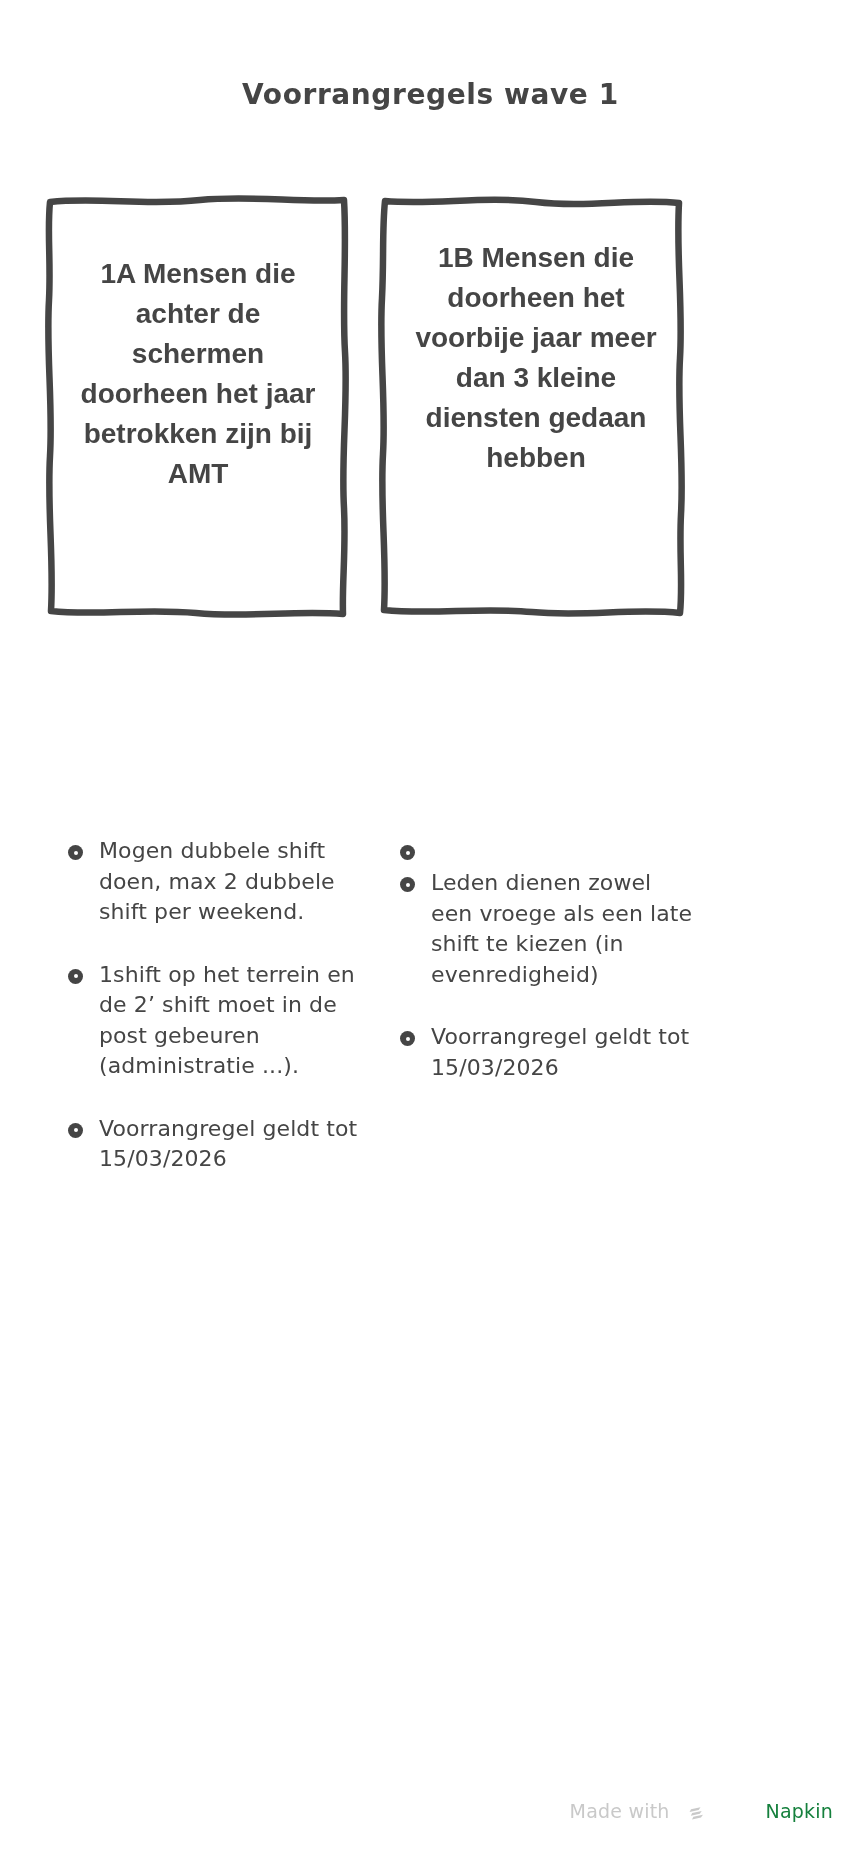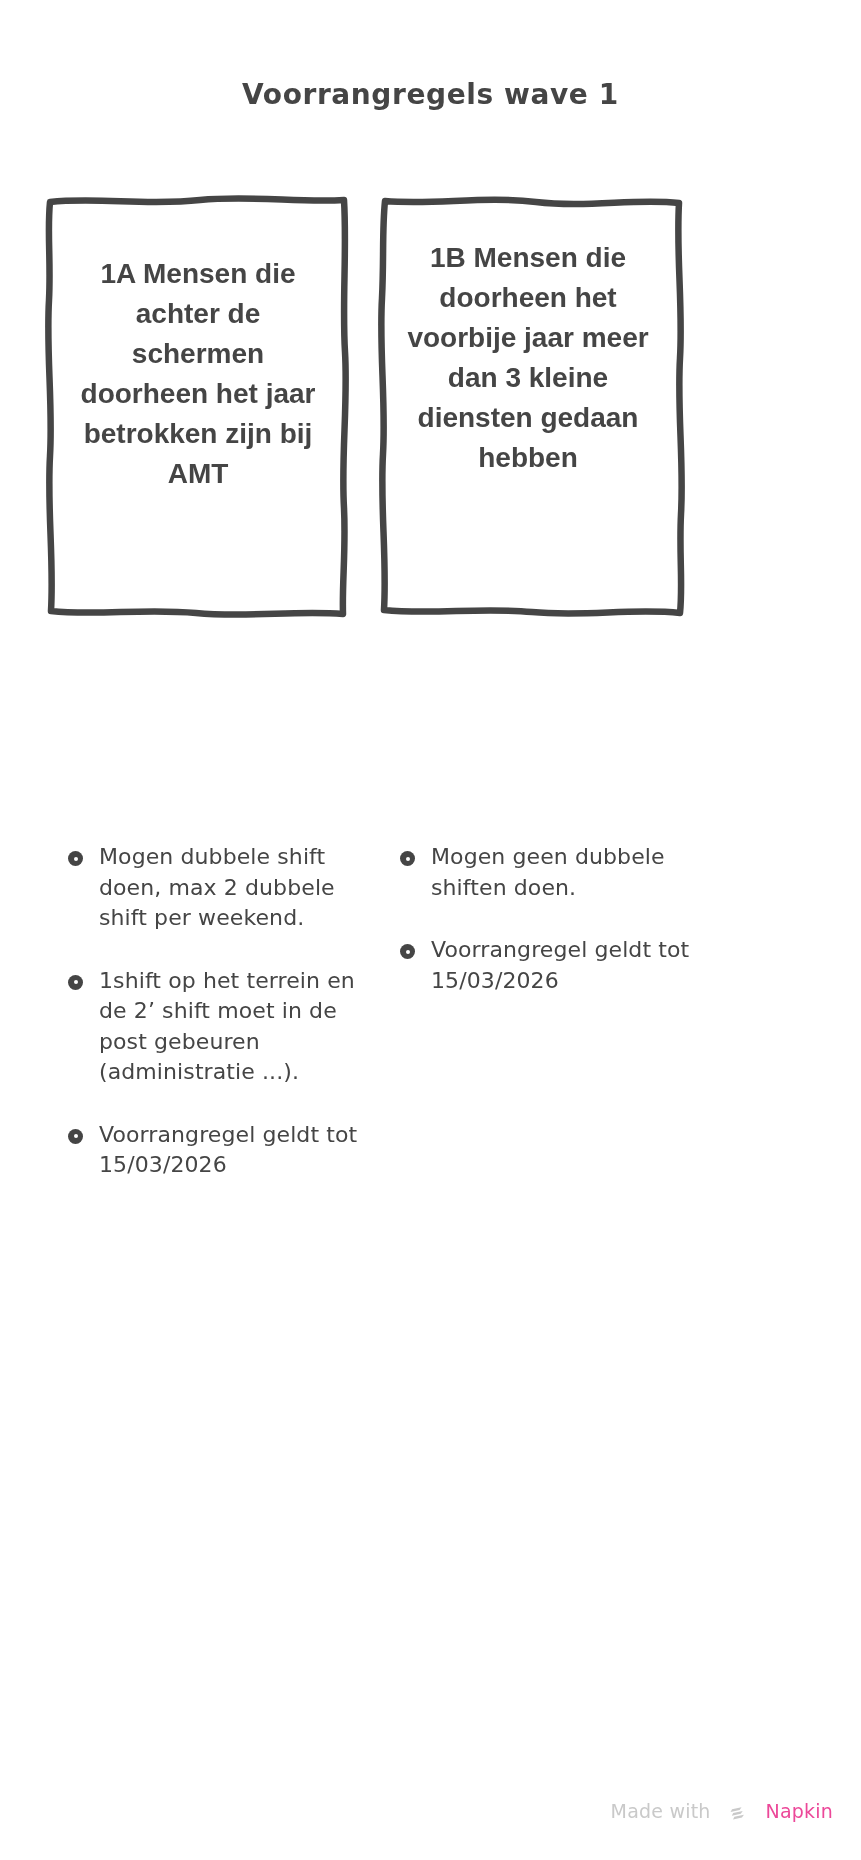--- a/index.html
+++ b/index.html
@@ -75,21 +75,21 @@
     justify-content: center;
     text-align: center;
     font-family: Liberation Sans, sans-serif;
     font-weight: 700;
     font-size: 28px;
     line-height: 40px;
     color: #454545;
     word-break: break-word;
   }
   .card-2 .card-text {
-    left: 14px;
+    left: 22px;
     width: 264px;
     align-items: flex-start;
     padding-top: 40px;
     box-sizing: content-box;
   }
   .card-1 .card-text {
     align-items: flex-start;
     padding-top: 56px;
   }
 
@@ -109,21 +109,20 @@
 
   .bullet-item {
     position: relative;
     padding-left: 39px;
     margin-bottom: 32px;
     font-family: "DejaVu Sans", sans-serif;
     font-size: 22px;
     line-height: 30.5px;
     color: #454545;
     letter-spacing: 0.1px;
-    margin-top: 6px;
   }
   .bullet-dot {
     position: absolute;
     left: 8px;
     top: 9px;
     width: 15px;
     height: 15px;
     border-radius: 50%;
     background: #454545;
   }
@@ -151,21 +150,21 @@
     color: #c9c9c9;
     letter-spacing: 0.2px;
   }
   .footer-logo {
     display: inline-block;
     width: 17px;
     height: 17px;
     position: relative;
     top: 1px;
   }
-  .footer-brand { color: #ec4899; }
+  .footer-brand { color: #15803d; margin-left: 41px; }
 </style>
 </head>
 <body>
 
 <div class="page-title">Voorrangregels wave 1</div>
 
 <div class="cards">
 
   <div class="card card-1">
     <svg class="card-svg" viewBox="0 0 320 434">
@@ -206,21 +205,24 @@
     </div>
     <div class="bullet-item">
       <span class="bullet-dot"></span>
       <span>Voorrangregel geldt tot 15/03/2026</span>
     </div>
   </div>
 
   <div class="col col-right">
     <div class="bullet-item">
       <span class="bullet-dot"></span>
-      <span>Mogen geen dubbele shiften doen.</span>
+    </div>
+    <div class="bullet-item">
+      <span class="bullet-dot"></span>
+      <span>Leden dienen zowel een vroege als een late shift te kiezen (in evenredigheid)</span>
     </div>
     <div class="bullet-item">
       <span class="bullet-dot"></span>
       <span>Voorrangregel geldt tot 15/03/2026</span>
     </div>
   </div>
 
 </div>
 
 <div class="footer">

